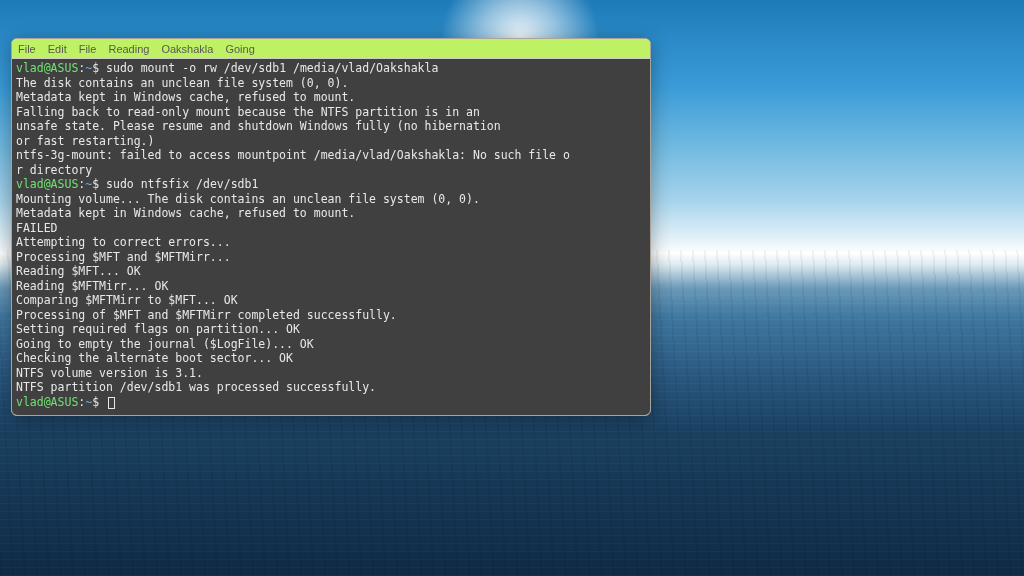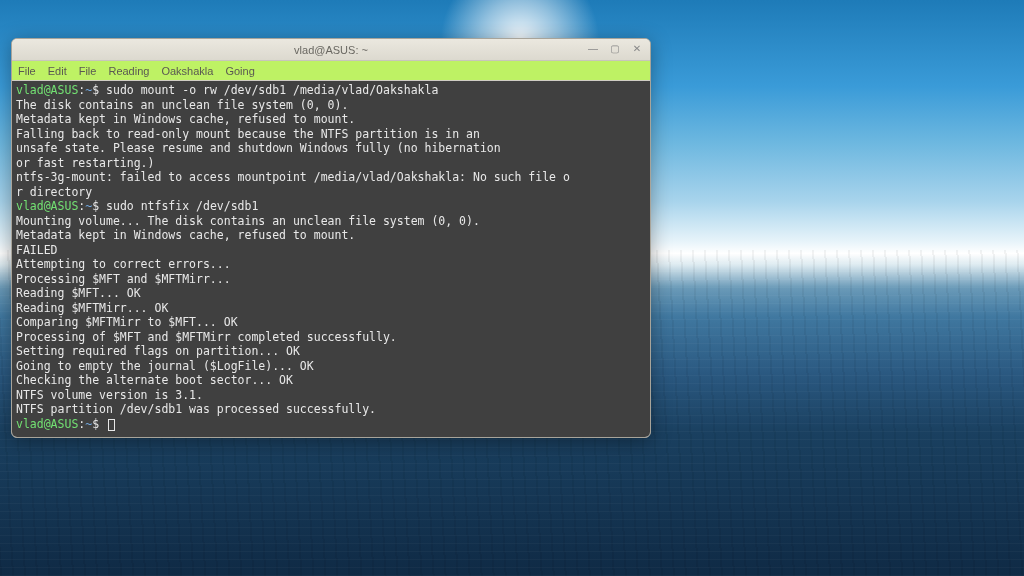--- a/index.html
+++ b/index.html
@@ -128,28 +128,20 @@
     .line { display: block; }
   </style>
 </head>
 <body>
 
 <div class="sun-glow"></div>
 <div class="waves"></div>
 <div class="sun-reflection"></div>
 
 <div class="terminal-window">
-  <div class="titlebar">
-    <span>vlad@ASUS: ~</span>
-    <div class="window-controls">
-      <div class="ctrl-btn">—</div>
-      <div class="ctrl-btn">▢</div>
-      <div class="ctrl-btn">✕</div>
-    </div>
-  </div>
   <div class="menubar">
     <span>File</span>
     <span>Edit</span>
     <span>File</span>
     <span>Reading</span>
     <span>Oakshakla</span>
     <span>Going</span>
   </div>
   <div class="terminal-body" id="term-body"><span class="line"><span class="prompt-user">vlad@ASUS</span>:<span class="prompt-path">~</span>$ <span>sudo mount -o rw /dev/sdb1 /media/vlad/Oakshakla</span></span><span class="line">The disk contains an unclean file system (0, 0).</span><span class="line">Metadata kept in Windows cache, refused to mount.</span><span class="line">Falling back to read-only mount because the NTFS partition is in an</span><span class="line">unsafe state. Please resume and shutdown Windows fully (no hibernation</span><span class="line">or fast restarting.)</span><span class="line">ntfs-3g-mount: failed to access mountpoint /media/vlad/Oakshakla: No such file o</span><span class="line">r directory</span><span class="line"><span class="prompt-user">vlad@ASUS</span>:<span class="prompt-path">~</span>$ <span>sudo ntfsfix /dev/sdb1</span></span><span class="line">Mounting volume... The disk contains an unclean file system (0, 0).</span><span class="line">Metadata kept in Windows cache, refused to mount.</span><span class="line">FAILED</span><span class="line">Attempting to correct errors...</span><span class="line">Processing $MFT and $MFTMirr...</span><span class="line">Reading $MFT... OK</span><span class="line">Reading $MFTMirr... OK</span><span class="line">Comparing $MFTMirr to $MFT... OK</span><span class="line">Processing of $MFT and $MFTMirr completed successfully.</span><span class="line">Setting required flags on partition... OK</span><span class="line">Going to empty the journal ($LogFile)... OK</span><span class="line">Checking the alternate boot sector... OK</span><span class="line">NTFS volume version is 3.1.</span><span class="line">NTFS partition /dev/sdb1 was processed successfully.</span><span class="line"><span class="prompt-user">vlad@ASUS</span>:<span class="prompt-path">~</span>$ <span></span><span class="cursor"></span></span></div>
 </div>

